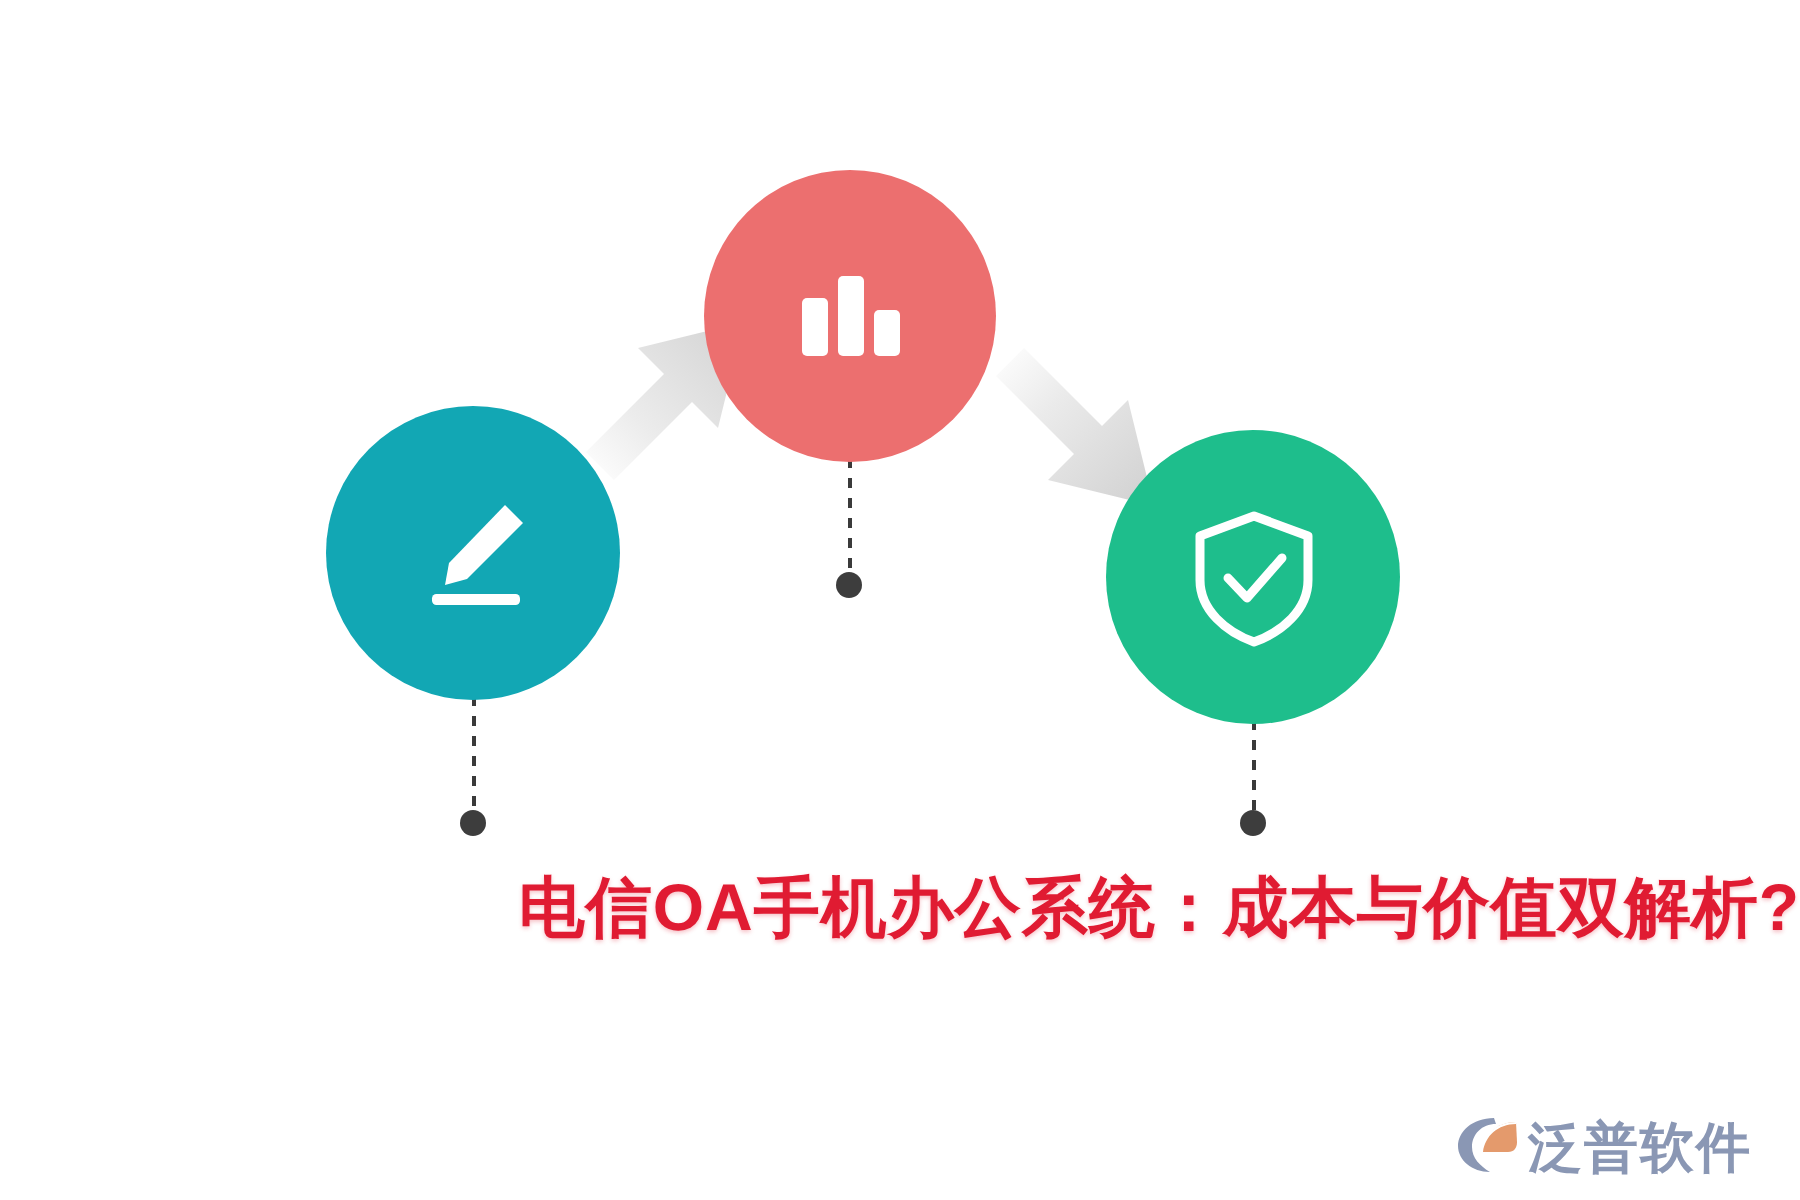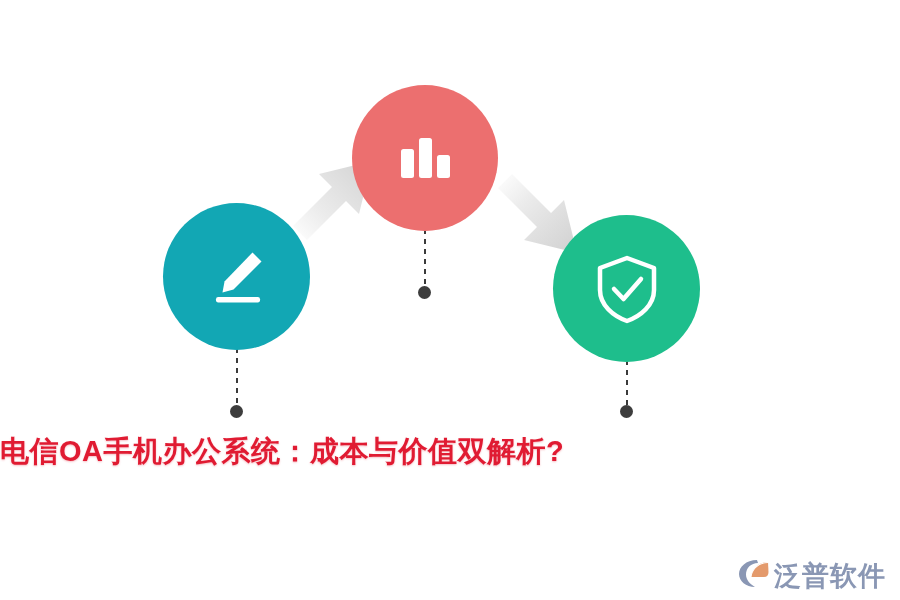--- a/index.html
+++ b/index.html
@@ -83,34 +83,34 @@
   #dot-chart   { left: 418px; top: 286px; }
   #stem-shield { left: 626px; top: 360px; height: 48px; }
   #dot-shield  { left: 620px; top: 405px; }
 
   
   #title {
     position: absolute;
     left: 0;
     top: 432px;
     width: 900px;
-    text-align: left;
-    font-size: 29px;
+    text-align: right;
+    font-size: 33px;
     font-weight: bold;
     letter-spacing: 0.5px;
     color: #E01B32;
     text-shadow: 0 1px 2px rgba(224,27,50,0.28);
     white-space: nowrap;
     z-index: 4;
   }
 
   
   #logo {
     position: absolute;
-    right: 14px;
+    right: 24px;
     bottom: 8px;
     display: flex;
     flex-direction: column;
     align-items: center;
     z-index: 5;
   }
   #logo-row {
     display: flex;
     align-items: center;
     gap: 3px;

